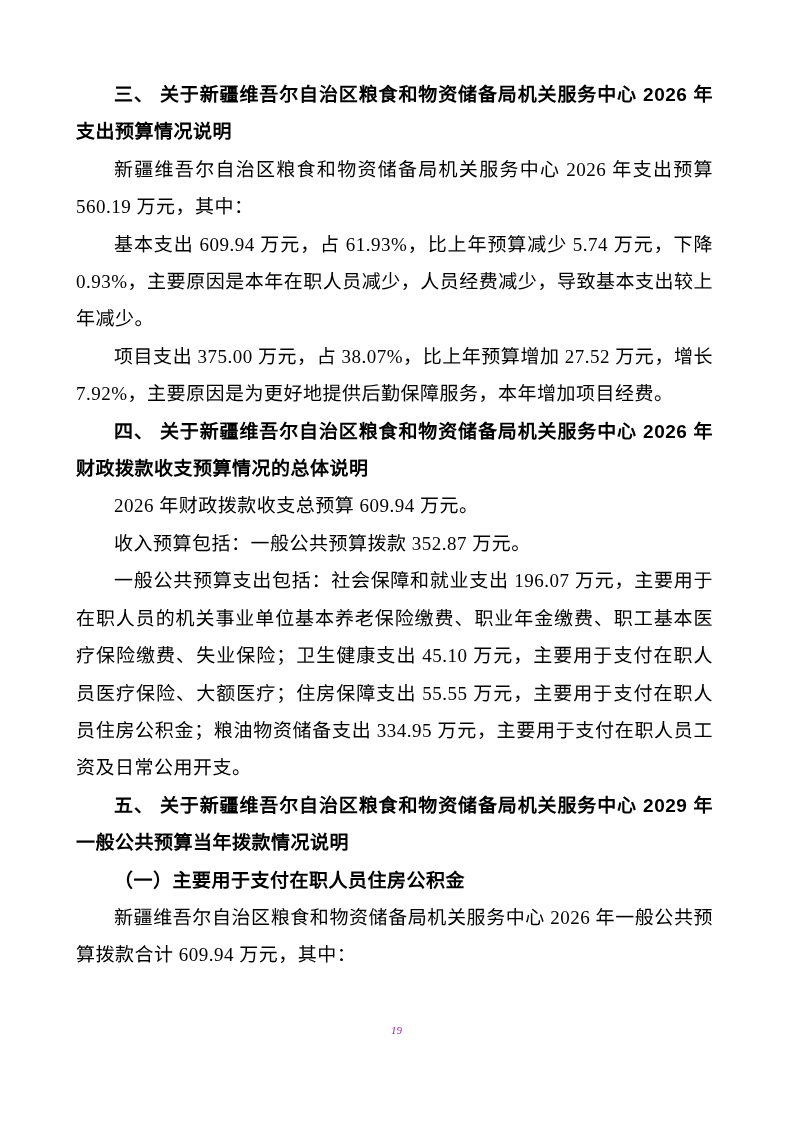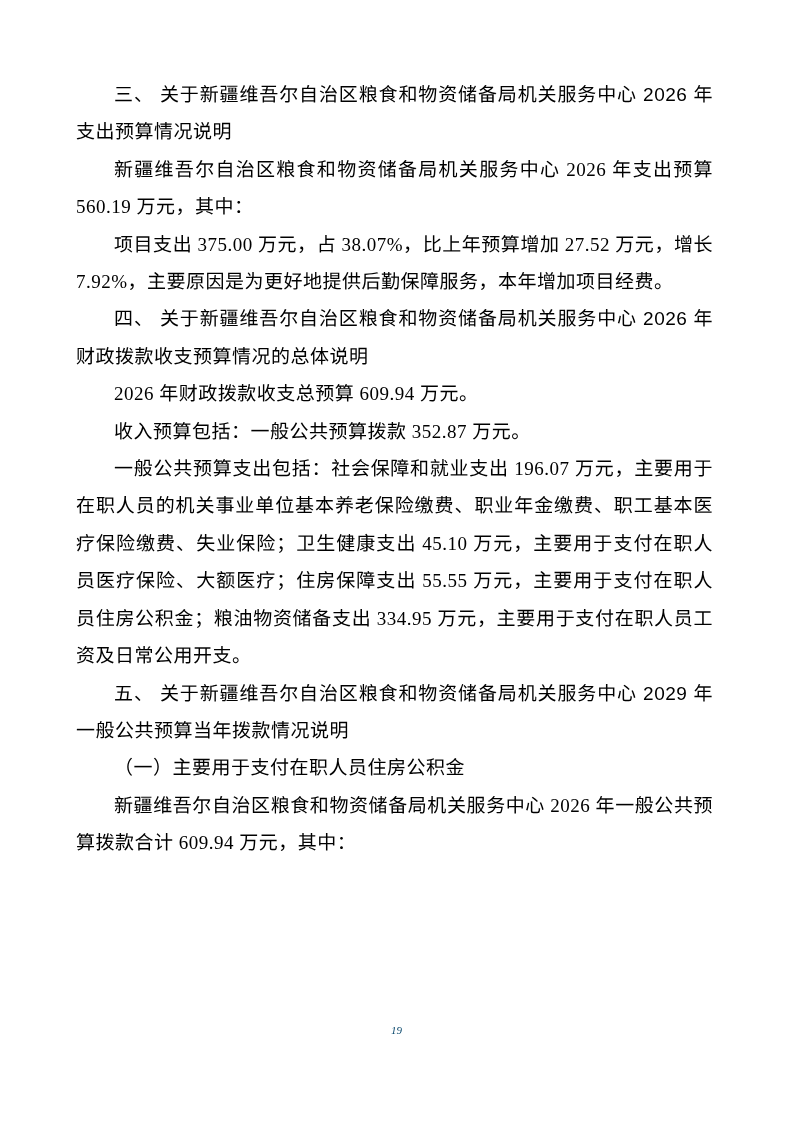--- a/index.html
+++ b/index.html
@@ -24,43 +24,44 @@
     font-size: 19px;
     line-height: 37.4px;
     text-align: justify;
     text-justify: inter-ideograph;
     text-indent: 2em;
     letter-spacing: 0.5px;
     color: #000000;
   }
   .para.heading, .para.subheading {
     font-family: "Liberation Sans", "DejaVu Sans", sans-serif;
-    font-weight: normal;
+    font-weight: bold;
   }
   .footer {
     position: absolute;
     left: 0;
     right: 0;
     top: 1020px;
     text-align: center;
   }
   .page-number {
     font-size: 11px;
     font-family: "Liberation Serif", "DejaVu Serif", serif;
-    color: #0c4a6e;
+    color: #a21caf;
     font-style: italic;
   }
 </style>
 </head>
 <body>
 
 <div class="page">
   <div class="content" id="doc-body">
       <p class="para heading">三、 关于新疆维吾尔自治区粮食和物资储备局机关服务中心 2026 年支出预算情况说明</p>
       <p class="para body">新疆维吾尔自治区粮食和物资储备局机关服务中心 2026 年支出预算 560.19 万元，其中：</p>
+      <p class="para body">基本支出 609.94 万元，占 61.93%，比上年预算减少 5.74 万元，下降 0.93%，主要原因是本年在职人员减少，人员经费减少，导致基本支出较上年减少。</p>
       <p class="para body">项目支出 375.00 万元，占 38.07%，比上年预算增加 27.52 万元，增长 7.92%，主要原因是为更好地提供后勤保障服务，本年增加项目经费。</p>
       <p class="para heading">四、 关于新疆维吾尔自治区粮食和物资储备局机关服务中心 2026 年财政拨款收支预算情况的总体说明</p>
       <p class="para body">2026 年财政拨款收支总预算 609.94 万元。</p>
       <p class="para body">收入预算包括：一般公共预算拨款 352.87 万元。</p>
       <p class="para body">一般公共预算支出包括：社会保障和就业支出 196.07 万元，主要用于在职人员的机关事业单位基本养老保险缴费、职业年金缴费、职工基本医疗保险缴费、失业保险；卫生健康支出 45.10 万元，主要用于支付在职人员医疗保险、大额医疗；住房保障支出 55.55 万元，主要用于支付在职人员住房公积金；粮油物资储备支出 334.95 万元，主要用于支付在职人员工资及日常公用开支。</p>
       <p class="para heading">五、 关于新疆维吾尔自治区粮食和物资储备局机关服务中心 2029 年一般公共预算当年拨款情况说明</p>
       <p class="para subheading">（一）主要用于支付在职人员住房公积金</p>
       <p class="para body">新疆维吾尔自治区粮食和物资储备局机关服务中心 2026 年一般公共预算拨款合计 609.94 万元，其中：</p>
     </div>
   <div class="footer">

